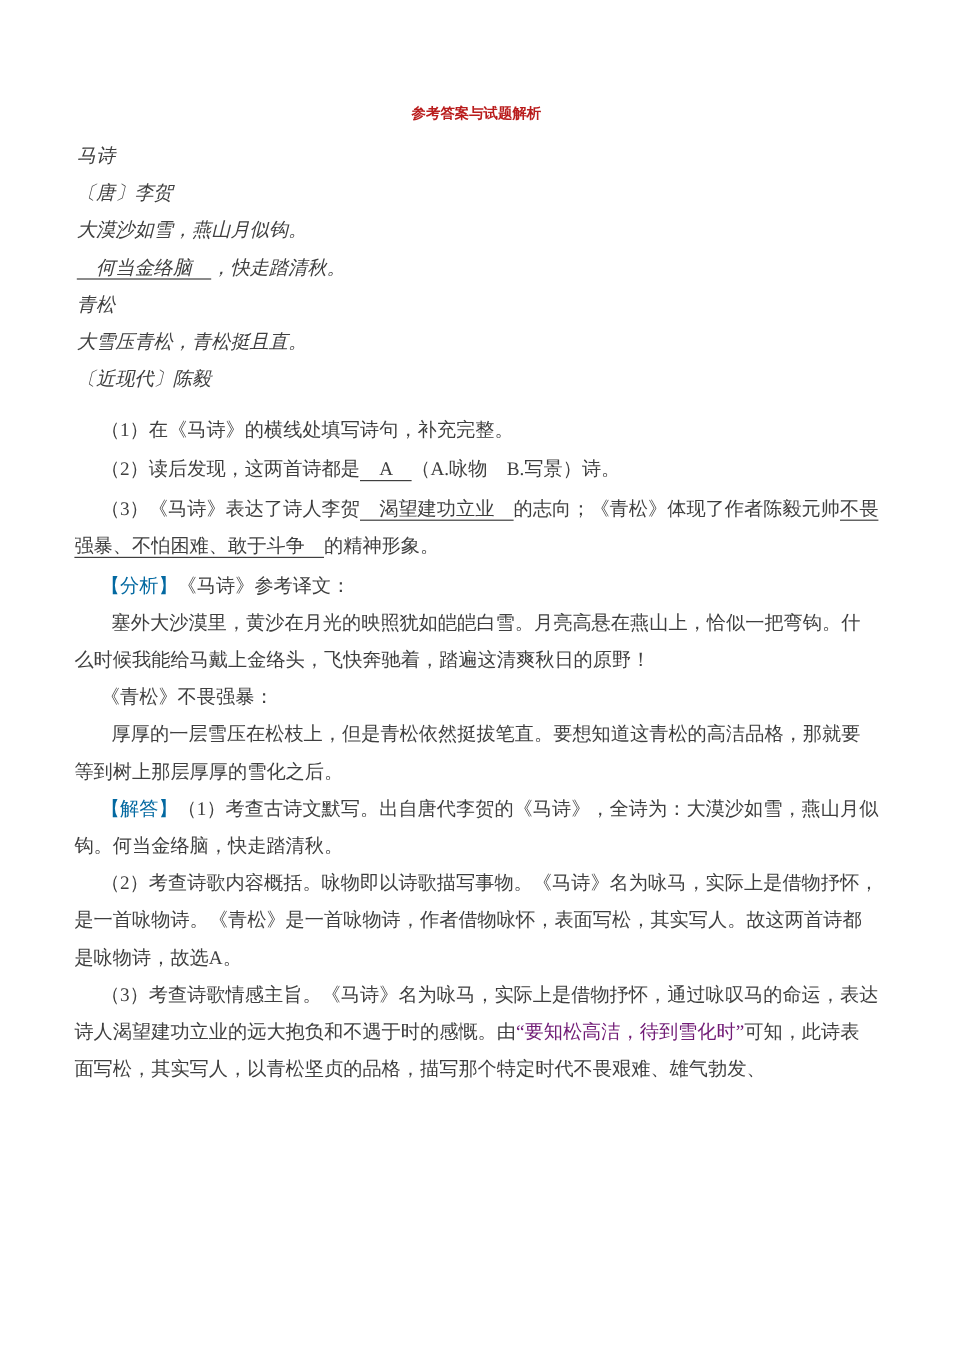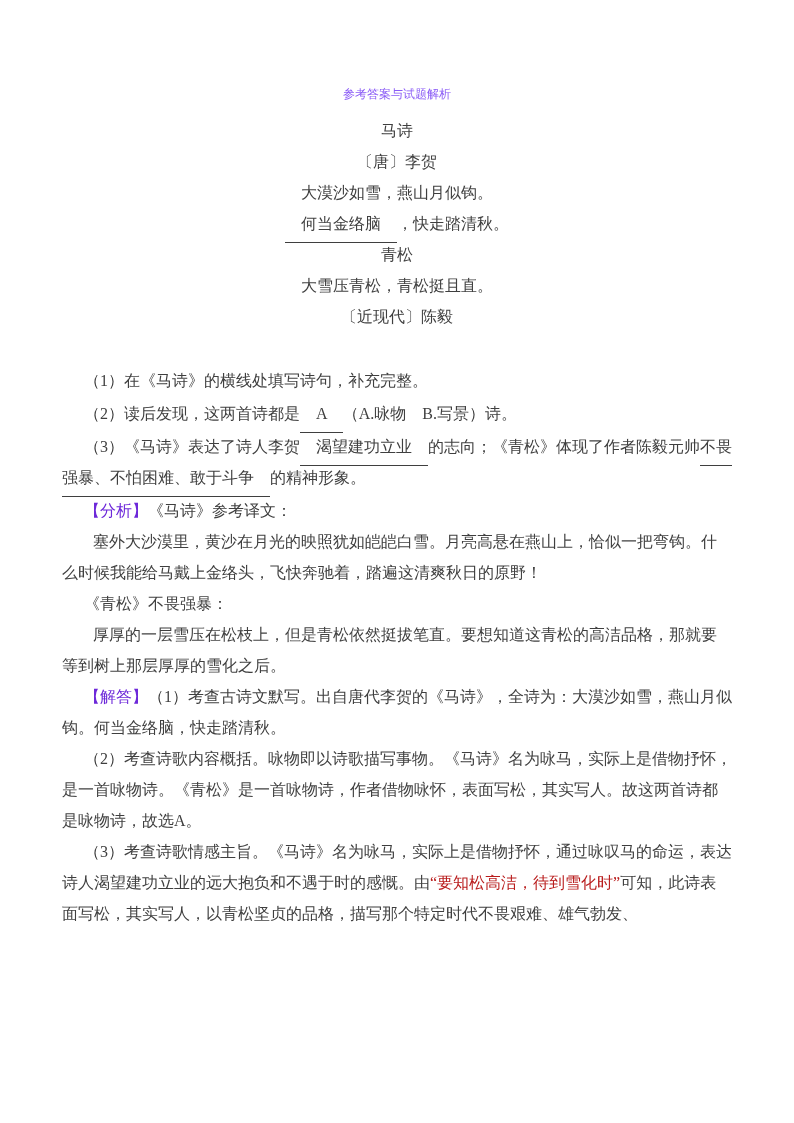--- a/index.html
+++ b/index.html
@@ -16,61 +16,61 @@
     padding: 86px 62px 0 62px;
     overflow: hidden;
     font-family: "Liberation Serif", "DejaVu Serif", serif;
     font-size: 16px;
     line-height: 31px;
     color: #3f3f3f;
   }
   .doc-title {
     text-align: center;
     font-size: 12px;
-    font-weight: normal;
-    color: #8b5cf6;
+    font-weight: bold;
+    color: #b91c1c;
     line-height: 16px;
     margin: 0 0 13px 0;
   }
   .item-head {
     margin: 0;
   }
   .item-head .qnum {
     display: inline-block;
     width: 30px;
   }
   .poem {
-    text-align: center;
     margin: 2px;
+    font-style: italic;
   }
   .poem .pline {
     line-height: 31px;
   }
   .questions {
-    margin-top: 33px;
+    margin-top: 11px;
   }
   p.para {
     margin: 0;
     text-indent: 22px;
   }
   p.para.indent2 {
     text-indent: 31px;
   }
   p.para.q {
     margin-bottom: 2px;
   }
   .u {
     border-bottom: 1px solid #3f3f3f;
-    padding-bottom: 10px;
+    padding-bottom: 0;
   }
   .label-blue {
-    color: #6d28d9;
+    color: #0369a1;
   }
   .quote-gray {
-    color: #b91c1c;
+    color: #701a75;
   }
 </style>
 </head>
 <body>
 
 <div class="page">
 
   <h1 class="doc-title">参考答案与试题解析</h1>
 
 

